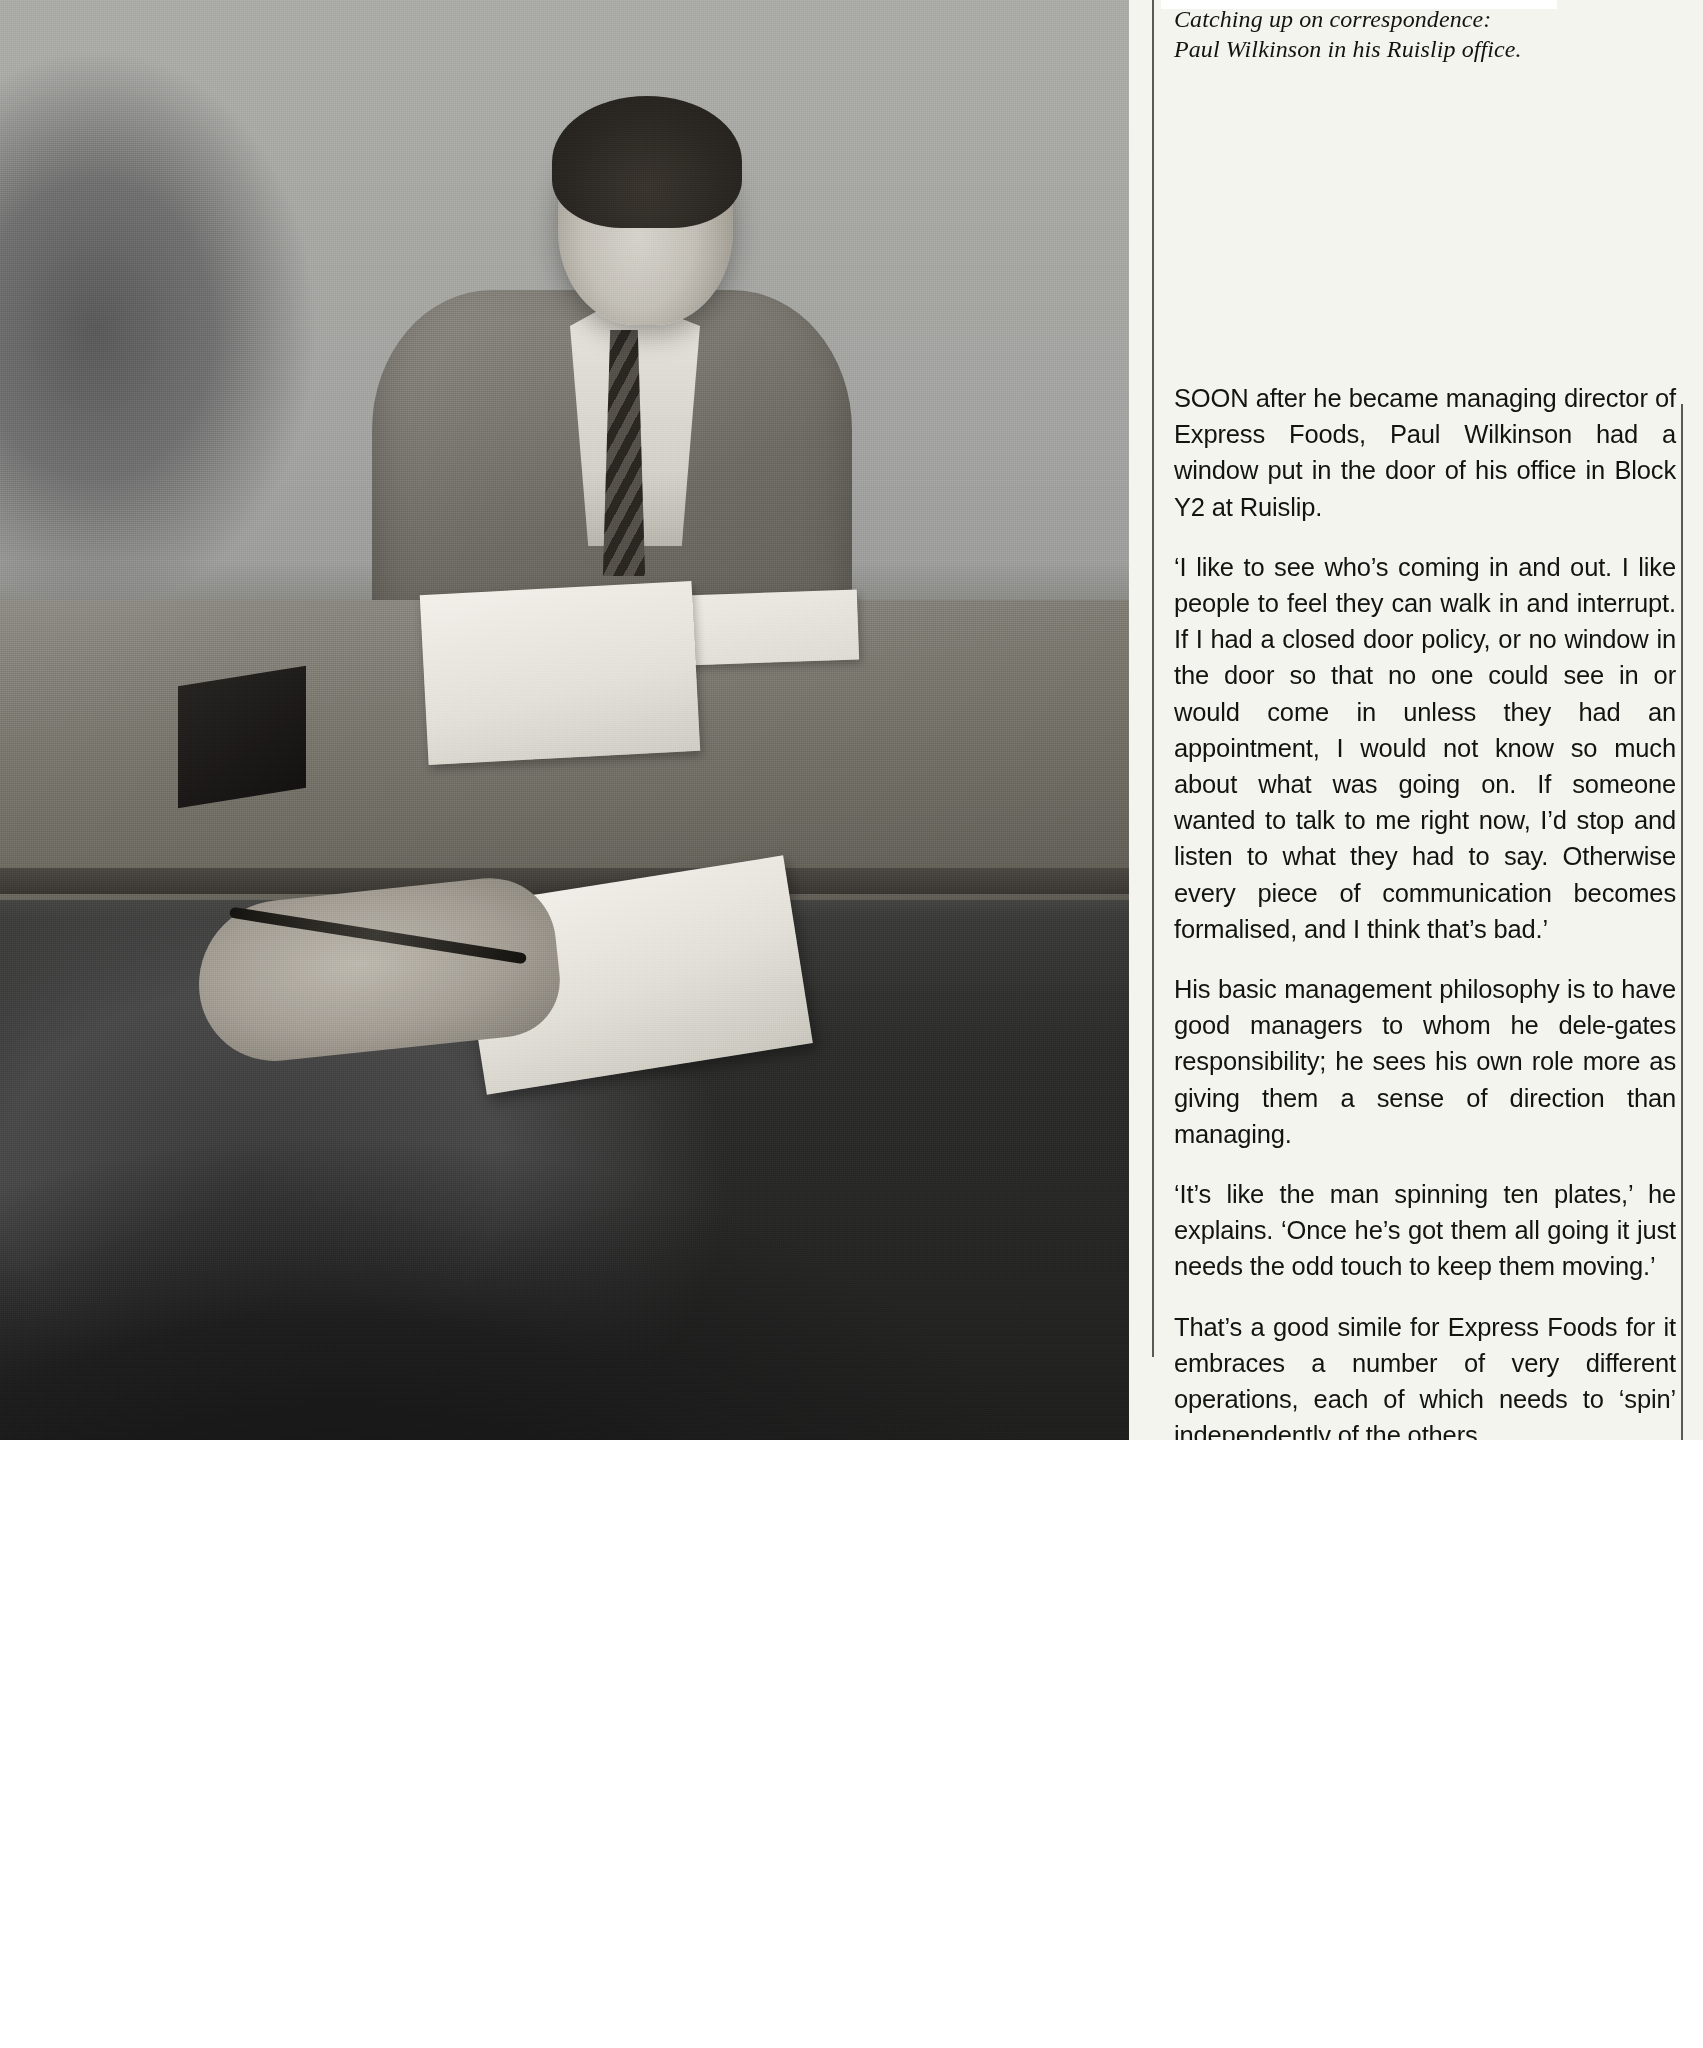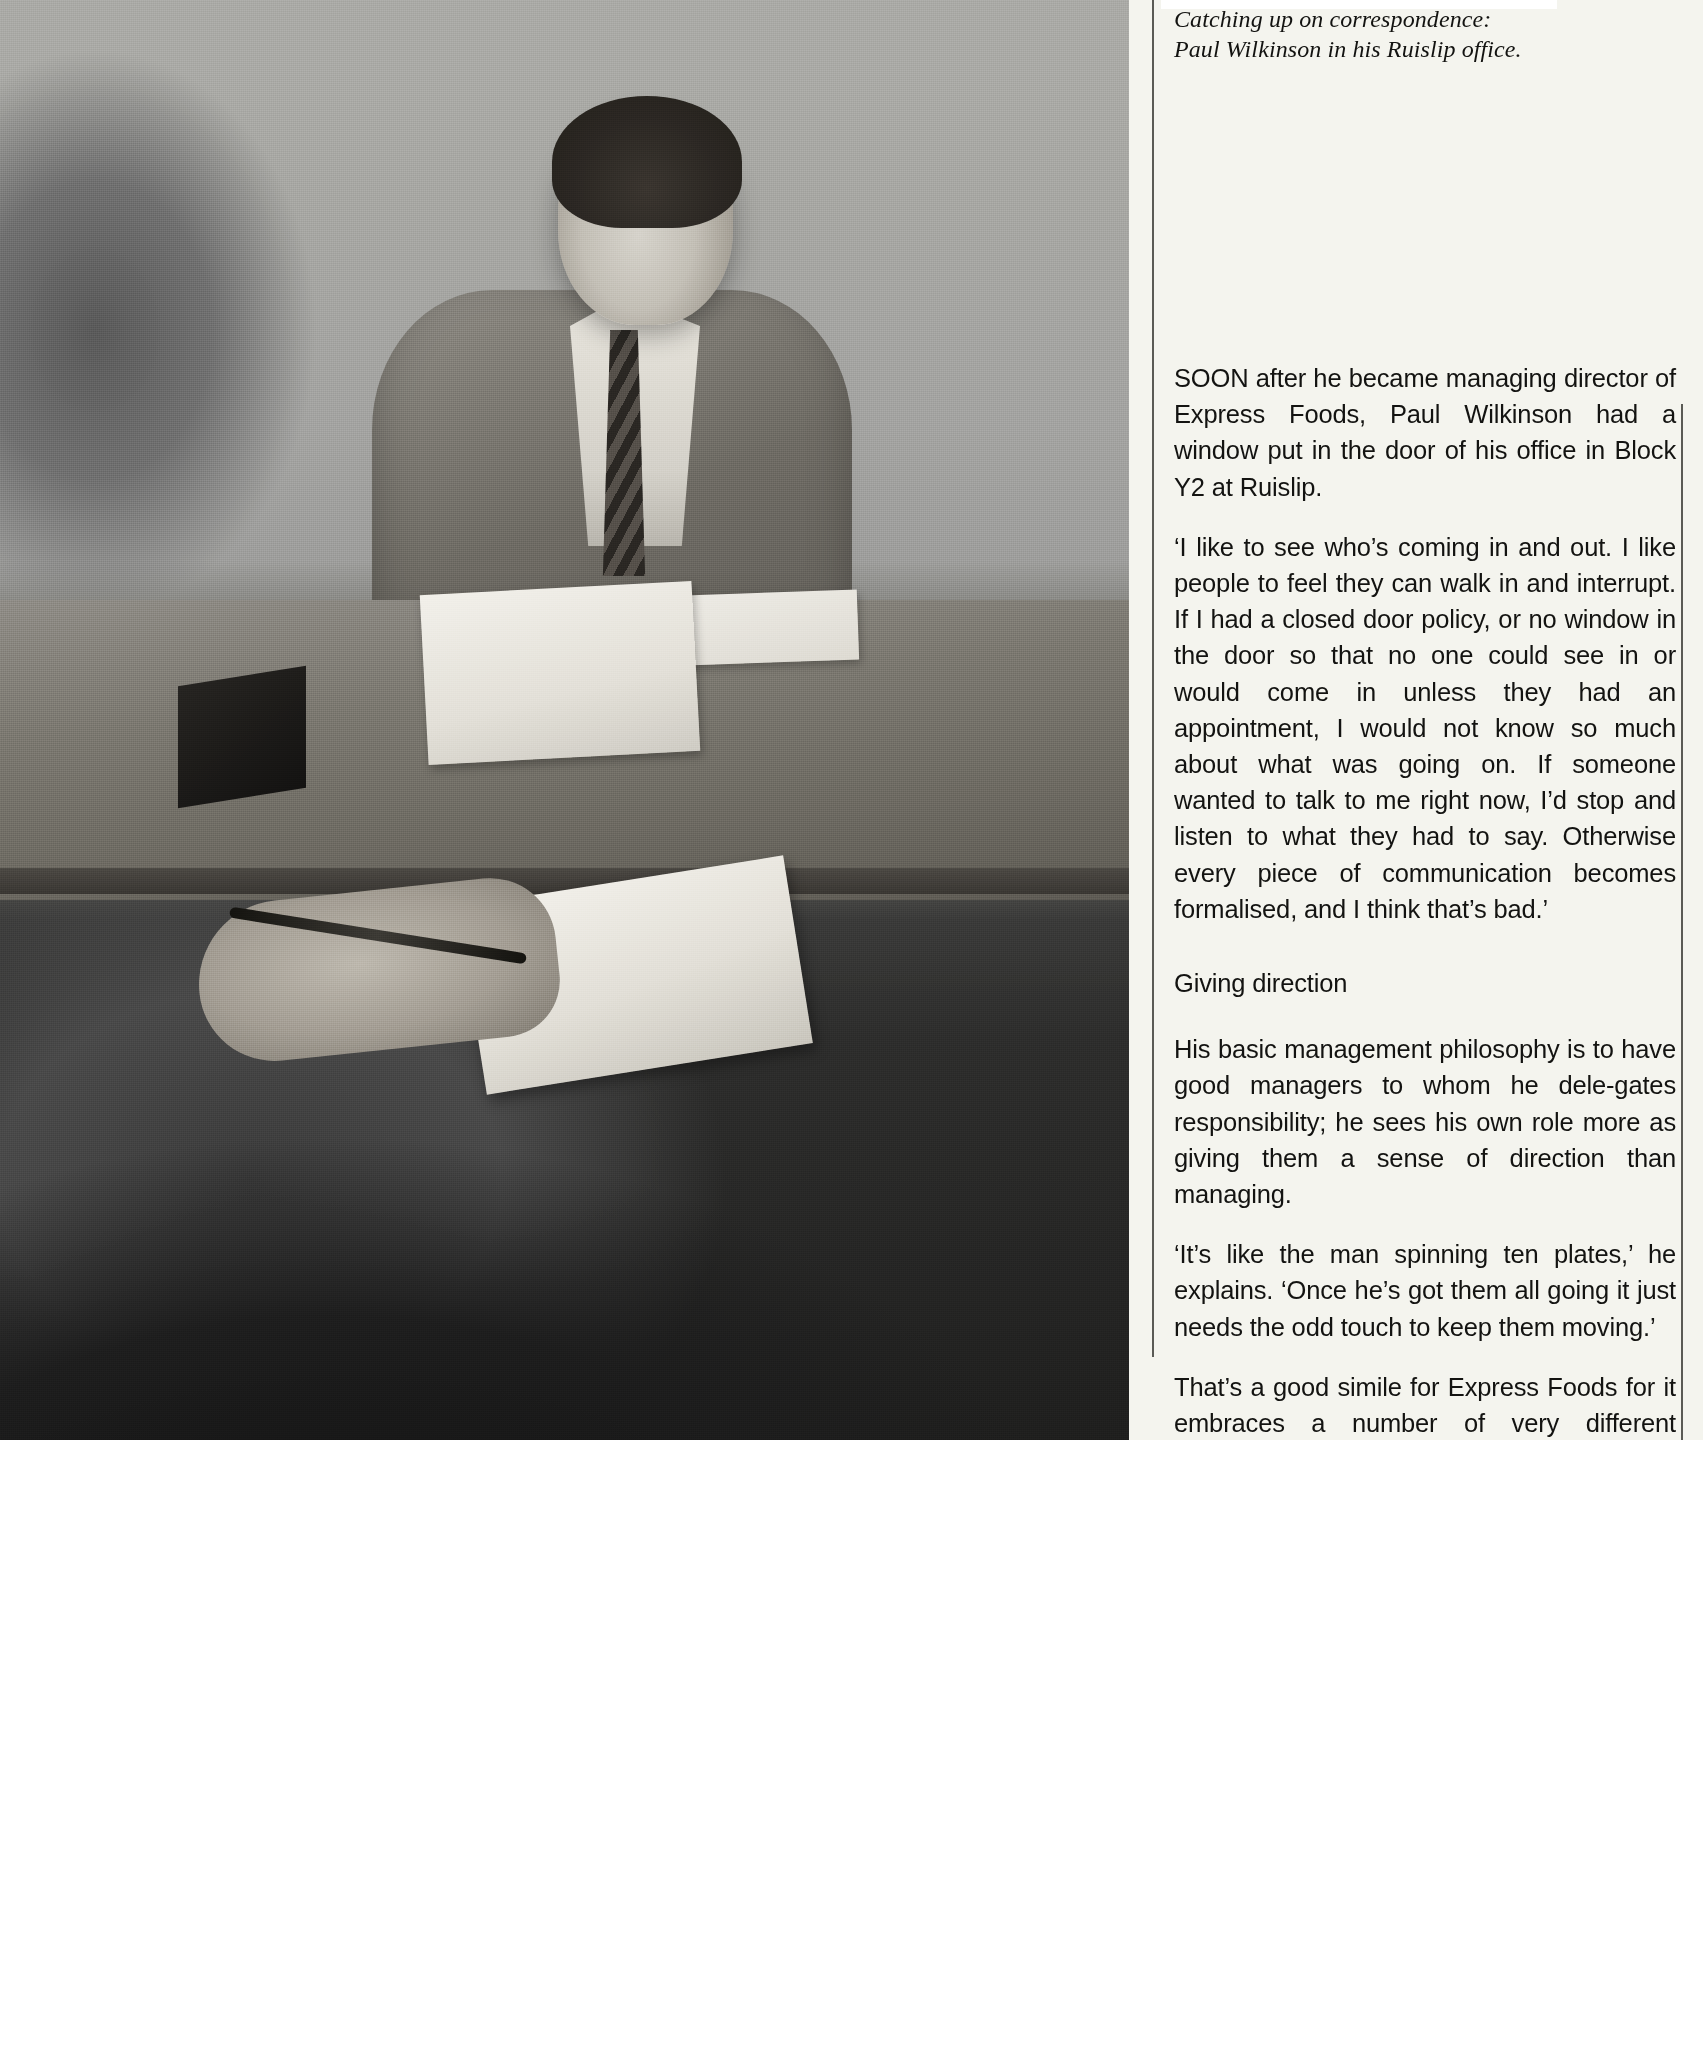--- a/index.html
+++ b/index.html
@@ -195,21 +195,21 @@
     font-style: italic;
     font-size: 24px;
     line-height: 30px;
     color: #131311;
     letter-spacing: .1px;
   }
 
   .column {
     position: absolute;
     left: 1174px;
-    top: 360px;
+    top: 380px;
     width: 502px;
     color: #131311;
   }
 
   .column p {
     margin: 0 0 24px 0;
     font-family: "Liberation Sans", "DejaVu Sans", sans-serif;
     font-size: 25.5px;
     line-height: 36.2px;
     text-align: justify;
@@ -276,19 +276,18 @@
 
   <div class="caption-topmask"></div>
   <div class="caption">
     <div>Catching up on correspondence:</div>
     <div>Paul Wilkinson in his Ruislip office.</div>
   </div>
 
   <div class="column">
     <p>SOON after he became managing director of Express Foods, Paul Wilkinson had a window put in the door of his office in Block Y2 at Ruislip.</p>
     <p>‘I like to see who’s coming in and out. I like people to feel they can walk in and interrupt. If I had a closed door policy, or no window in the door so that no one could see in or would come in unless they had an appointment, I would not know so much about what was going on. If someone wanted to talk to me right now, I’d stop and listen to what they had to say. Otherwise every piece of communication becomes formalised, and I think that’s bad.’</p>
-    <p class="subhead">Giving direction</p>
     <p>His basic management philosophy is to have good managers to whom he dele-gates responsibility; he sees his own role more as giving them a sense of direction than managing.</p>
     <p>‘It’s like the man spinning ten plates,’ he explains. ‘Once he’s got them all going it just needs the odd touch to keep them moving.’</p>
     <p>That’s a good simile for Express Foods for it embraces a number of very different operations, each of which needs to ‘spin’ independently of the others.</p>
   </div>
 
 </div>
 
 </body></html>

